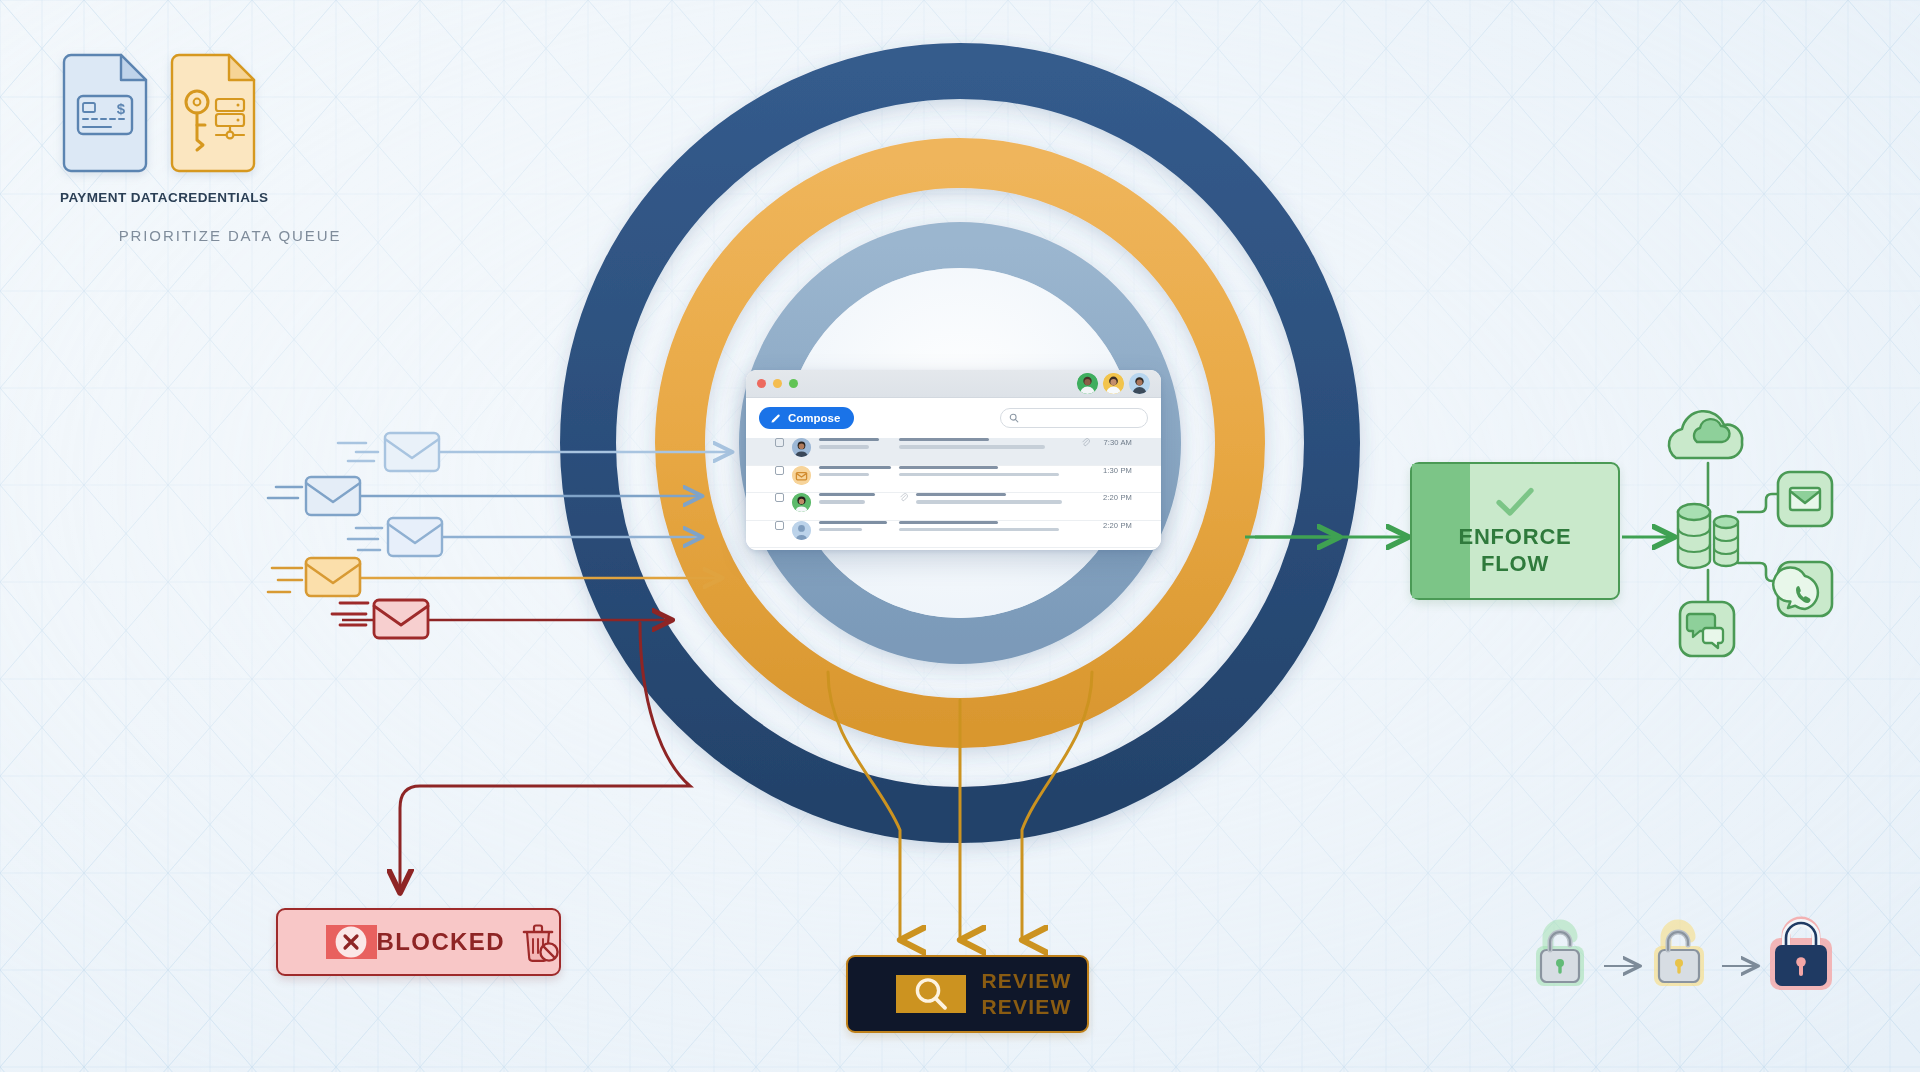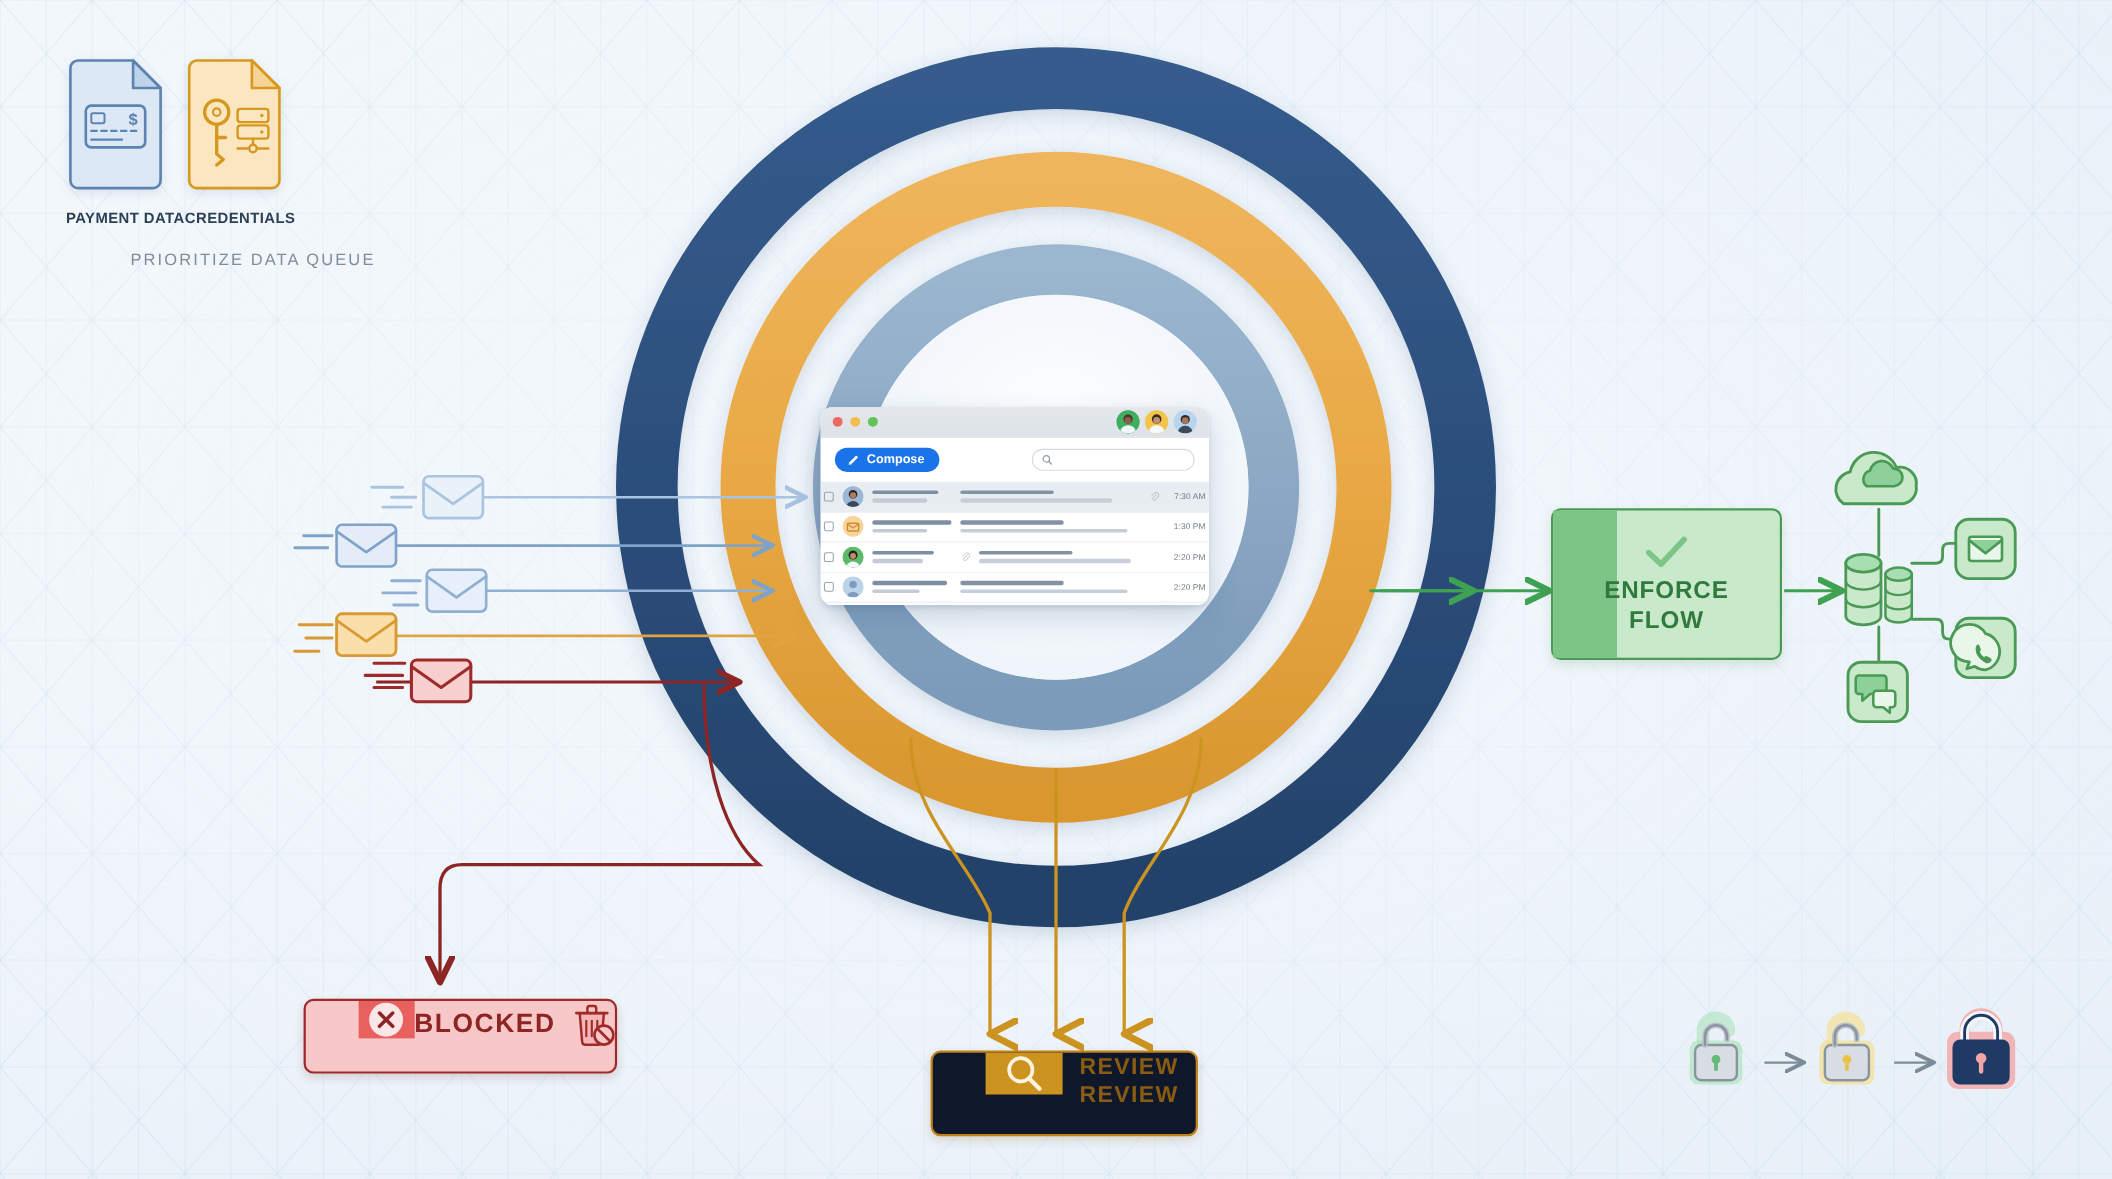--- a/index.html
+++ b/index.html
@@ -35,21 +35,21 @@
     position:absolute; left:0; width:100%; text-align:center;
     font-weight:700; letter-spacing:3.2px; color:#ffffff;
     text-shadow:0 1px 2px rgba(20,40,70,.33);
   }
   #label-enforce { top:48px; font-size:29px; }
   #label-warn    { top:123px; font-size:27px; }
   #label-audit   { top:201px; font-size:26px; color:#f4f8fc; }
 
   
   #mail-window {
-    position:absolute; left:746px; top:370px; width:353px; height:180px;
+    position:absolute; left:746px; top:370px; width:415px; height:180px;
     background:#fff; border-radius:11px;
     box-shadow:0 10px 26px rgba(55,85,125,.22), 0 2px 5px rgba(55,85,125,.14);
     overflow:hidden;
   }
   #mail-titlebar {
     height:28px; background:linear-gradient(#e4e8ec,#dde2e8);
     display:flex; align-items:center; padding:0 11px;
     border-bottom:1px solid #d2d8df;
   }
   .tl-dot { width:9px; height:9px; border-radius:50%; margin-right:7px; }
@@ -63,37 +63,37 @@
     display:flex; align-items:center; gap:7px;
     background:#1a73e8; color:#fff; border-radius:15px;
     padding:5px 14px 5px 11px; font-size:11.5px; font-weight:600;
   }
   #search-box {
     margin-left:auto; width:148px; height:20px; border:1px solid #d6dbe1;
     border-radius:10px; display:flex; align-items:center; padding:0 8px; background:#fff;
   }
   #mail-list { background:#fff; }
   .mail-row {
-    display:flex; align-items:center; gap:8px; height:27.5px;
-    padding:0 3px; border-bottom:1px solid #eceff2; position:relative;
+    display:flex; align-items:flex-start; gap:8px; height:27.5px;
+    padding:0 29px; border-bottom:1px solid #eceff2; position:relative;
   }
   .mail-row.selected { background:#e8edf2; }
   .mr-check { width:9px; height:9px; border:1.3px solid #9aa6b3; border-radius:2px; flex:none; }
   .mr-avatar { width:19px; height:19px; border-radius:50%; flex:none; position:relative; overflow:hidden; }
   .mr-lines { width:72px; flex:none; }
   .mr-lines .l { height:3.4px; border-radius:2px; background:#7e8fa3; }
   .mr-lines .l2 { margin-top:4px; background:#c3ccd6; width:70%; }
   .mr-body { flex:1; min-width:0; }
   .mr-body .l { height:3.4px; border-radius:2px; background:#8392a5; width:52%; }
   .mr-body .l2 { margin-top:4px; background:#c6cfd8; width:84%; }
   .mr-time { font-size:7.6px; color:#6e7b89; flex:none; width:34px; text-align:right; letter-spacing:.1px; }
 
   
   .badge {
-    position:absolute; display:flex; align-items:flex-start;
+    position:absolute; display:flex; align-items:center;
     border-radius:9px; overflow:hidden;padding-left:48px;
   }
   #blocked-badge {
     left:276px; top:908px; width:285px; height:68px;
     background:#f8c7c7; border:2px solid #9e2a2a;
     box-shadow:0 4px 9px rgba(120,40,40,.17);
   }
   #blocked-icon-cell { width:66px; background:#e8615f; display:flex; align-items:center; justify-content:center; }
   #blocked-text {
     flex:1; display:flex; align-items:center; justify-content:center; gap:14px;

